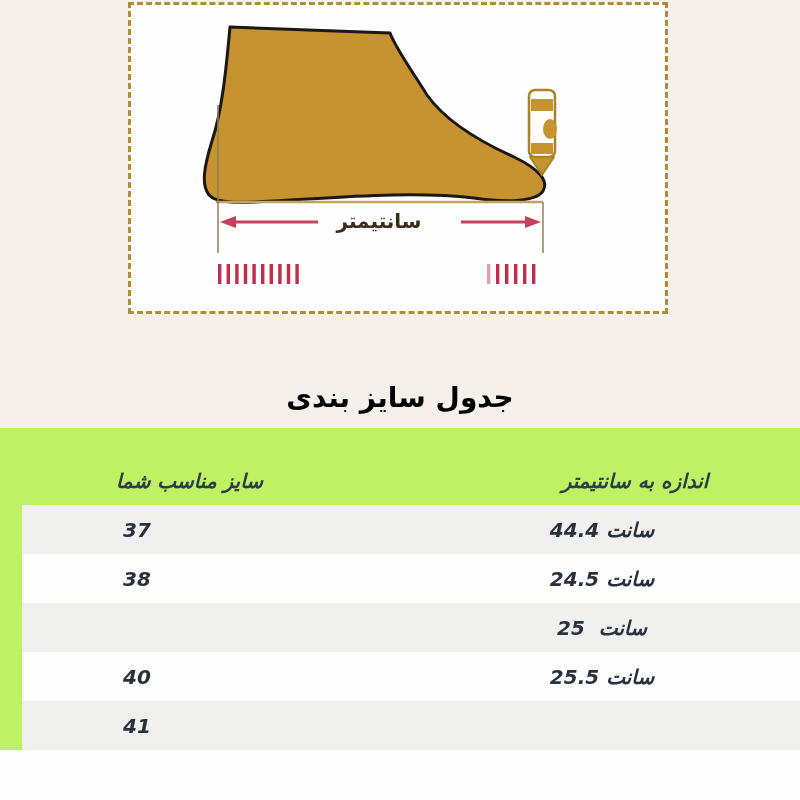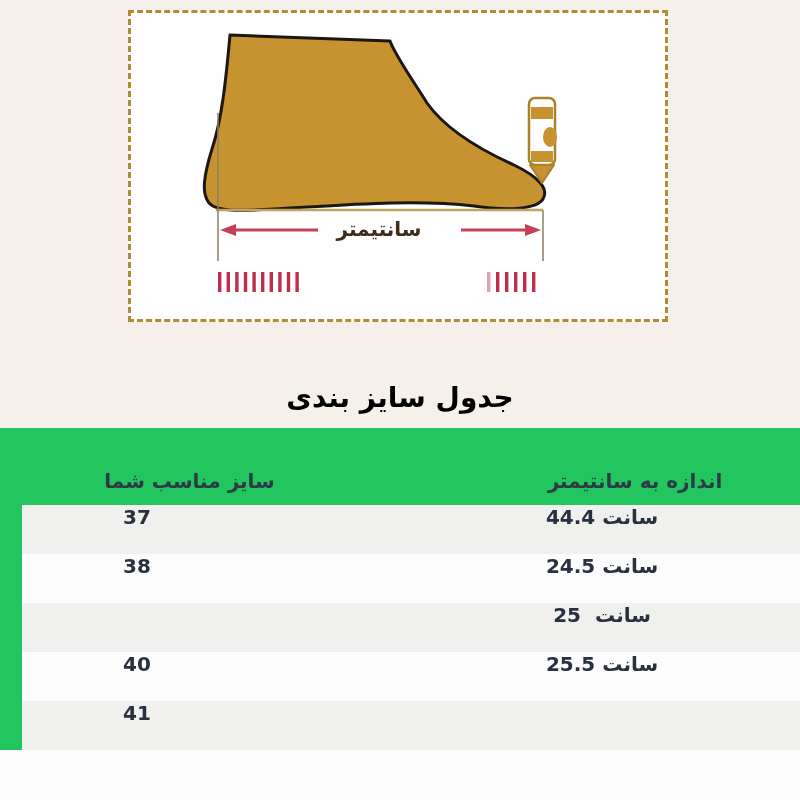--- a/index.html
+++ b/index.html
@@ -9,48 +9,48 @@
     font-family:"DejaVu Sans","Liberation Sans",sans-serif;
   }
   .page{position:relative;width:800px;height:800px;}
 
   
   .hero{
     position:relative;width:800px;height:428px;
     background:#f5f1ea;
   }
   .dashed-box{
-    position:absolute;left:128px;top:10px;
+    position:absolute;left:128px;top:2px;
     width:534px;height:306px;
     border:3px dashed #b08d35;
     background:#fefefe;
   }
   .dashed-box svg{position:absolute;left:0;top:0;}
   .cm-label{
     position:absolute;left:188px;top:204px;width:120px;
     text-align:center;font-size:20px;font-weight:bold;color:#3c2c18;
   }
   .title{
     position:absolute;left:0;top:381px;width:100%;margin:0;
     text-align:center;font-size:28px;font-weight:bold;color:#000000;
     letter-spacing:1px;
   }
 
   
-  .size-table{position:relative;width:800px;background:#22c55e;}
+  .size-table{position:relative;width:800px;background:#bef264;font-style:italic;}
   .thead{
     display:flex;align-items:flex-end;height:77px;
     padding-bottom:0;box-sizing:border-box;
   }
   .th{font-size:20px;font-weight:bold;color:#2d3a49;padding-bottom:12px;}
   .th-size{width:335px;margin-left:22px;text-align:center;}
   .th-cm{width:240px;margin-left:auto;margin-right:45px;text-align:center;}
 
   .trow{
-    display:flex;height:49px;
+    display:flex;align-items:center;height:49px;
     margin-left:22px;background:#fdfdfd;
   }
   .trow.alt{background:#f0f0ee;}
   .td{font-size:20px;font-weight:bold;color:#28313d;}
   .td-size{width:230px;text-align:center;}
   .td-cm{
     width:240px;margin-left:auto;margin-right:78px;
     text-align:center;direction:ltr;white-space:pre;
   }
 </style>

